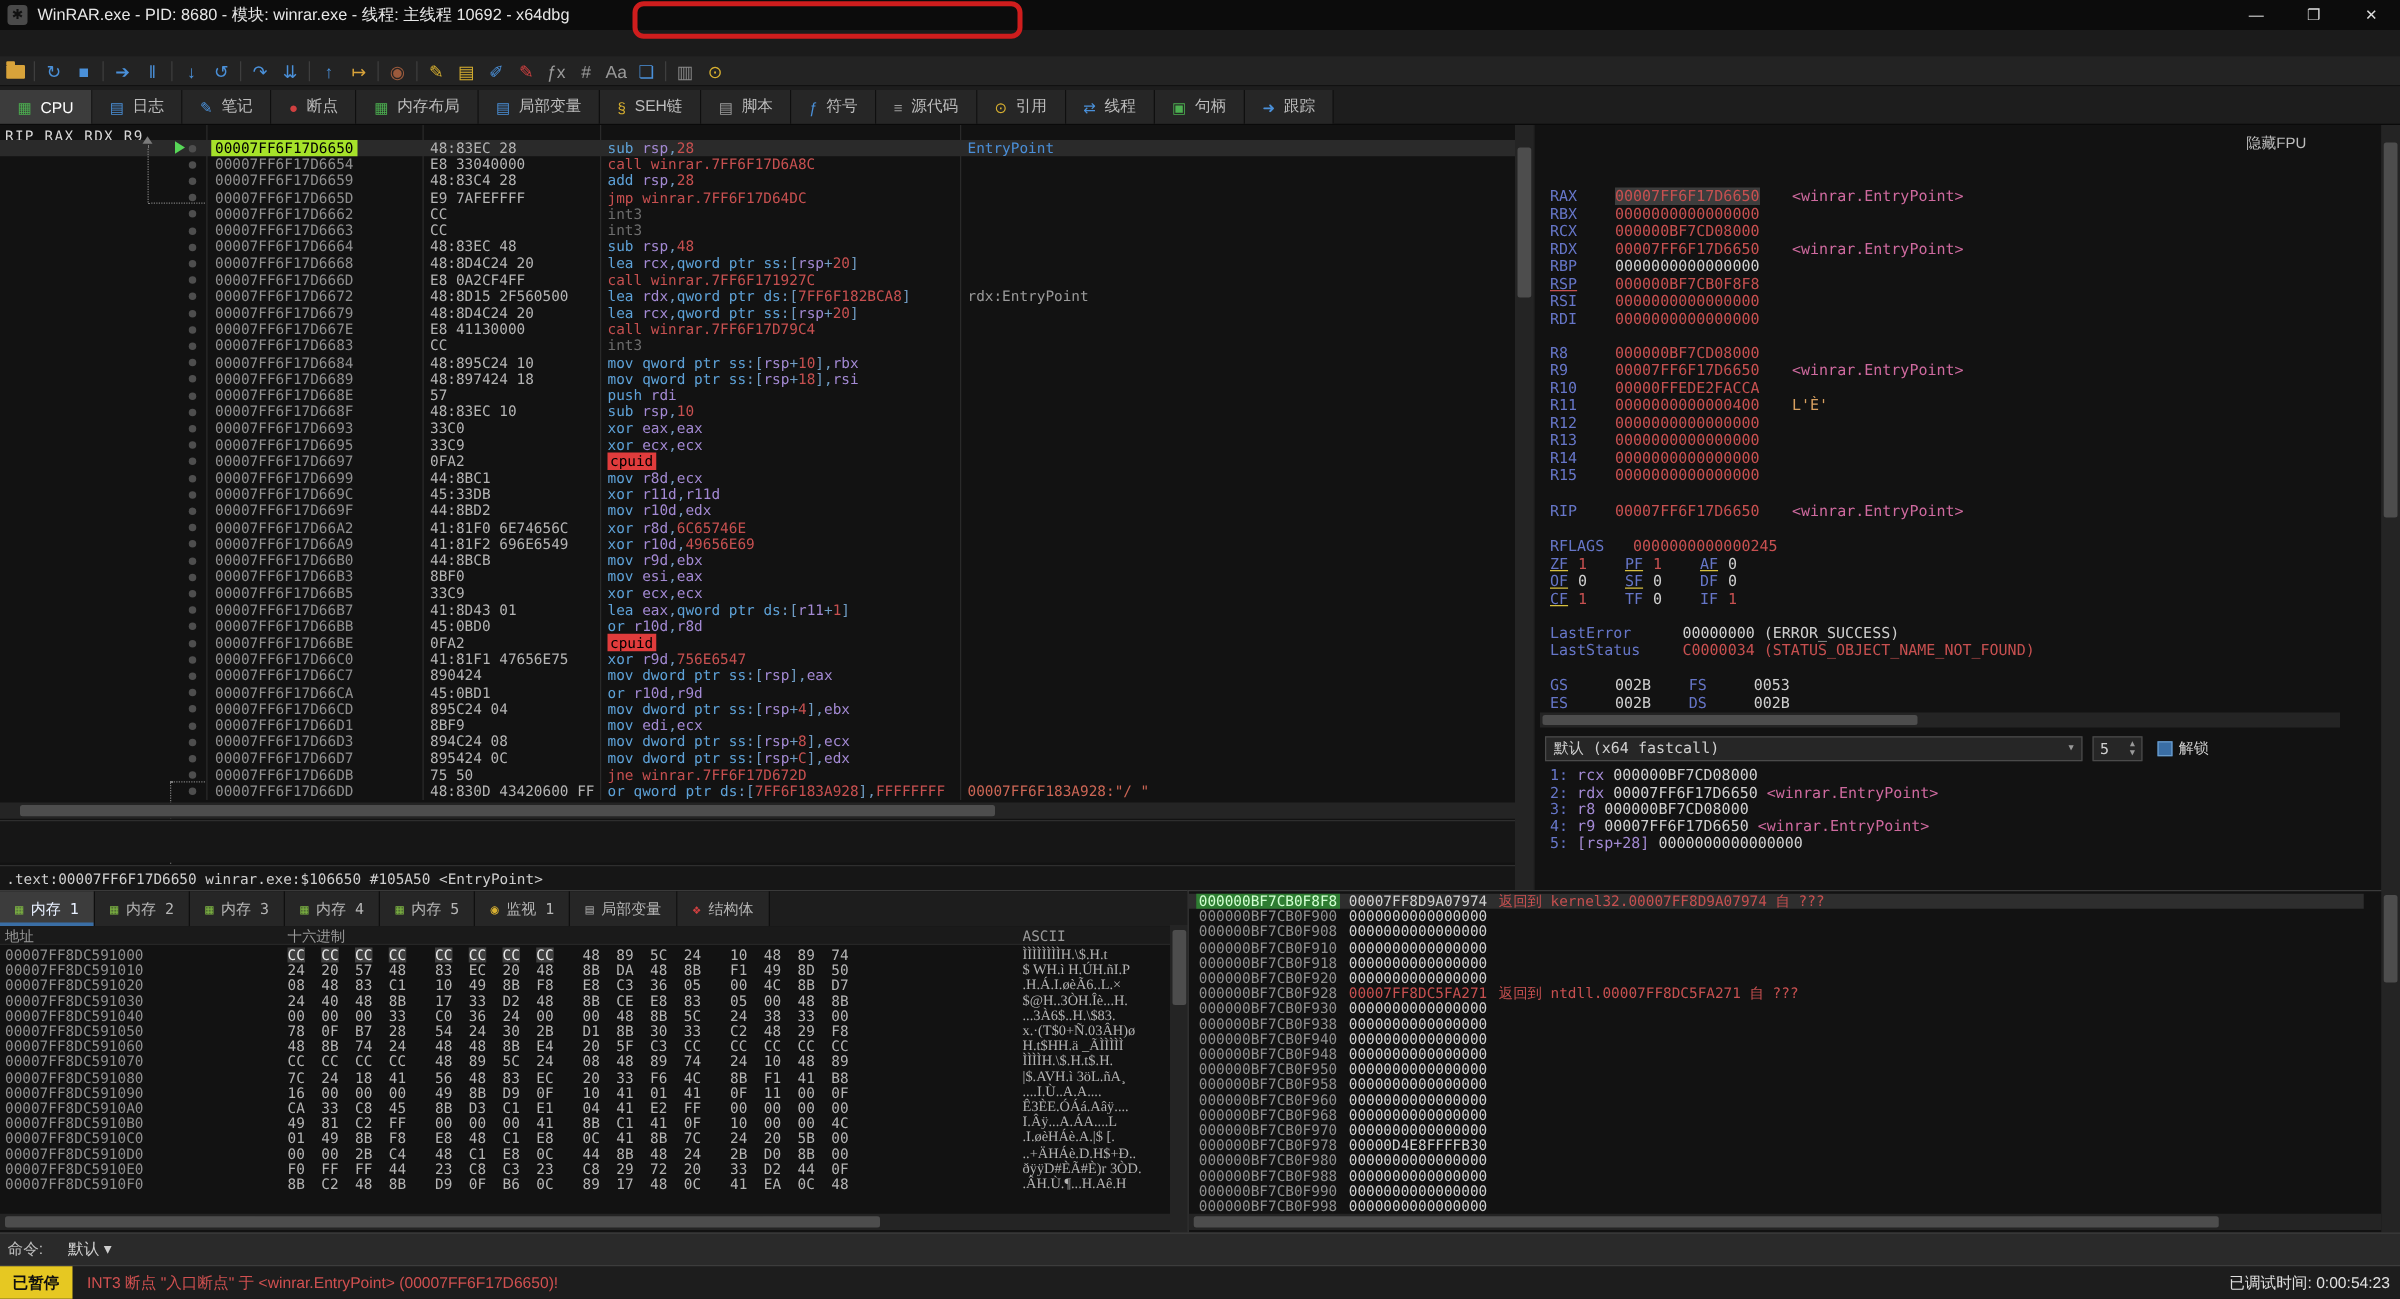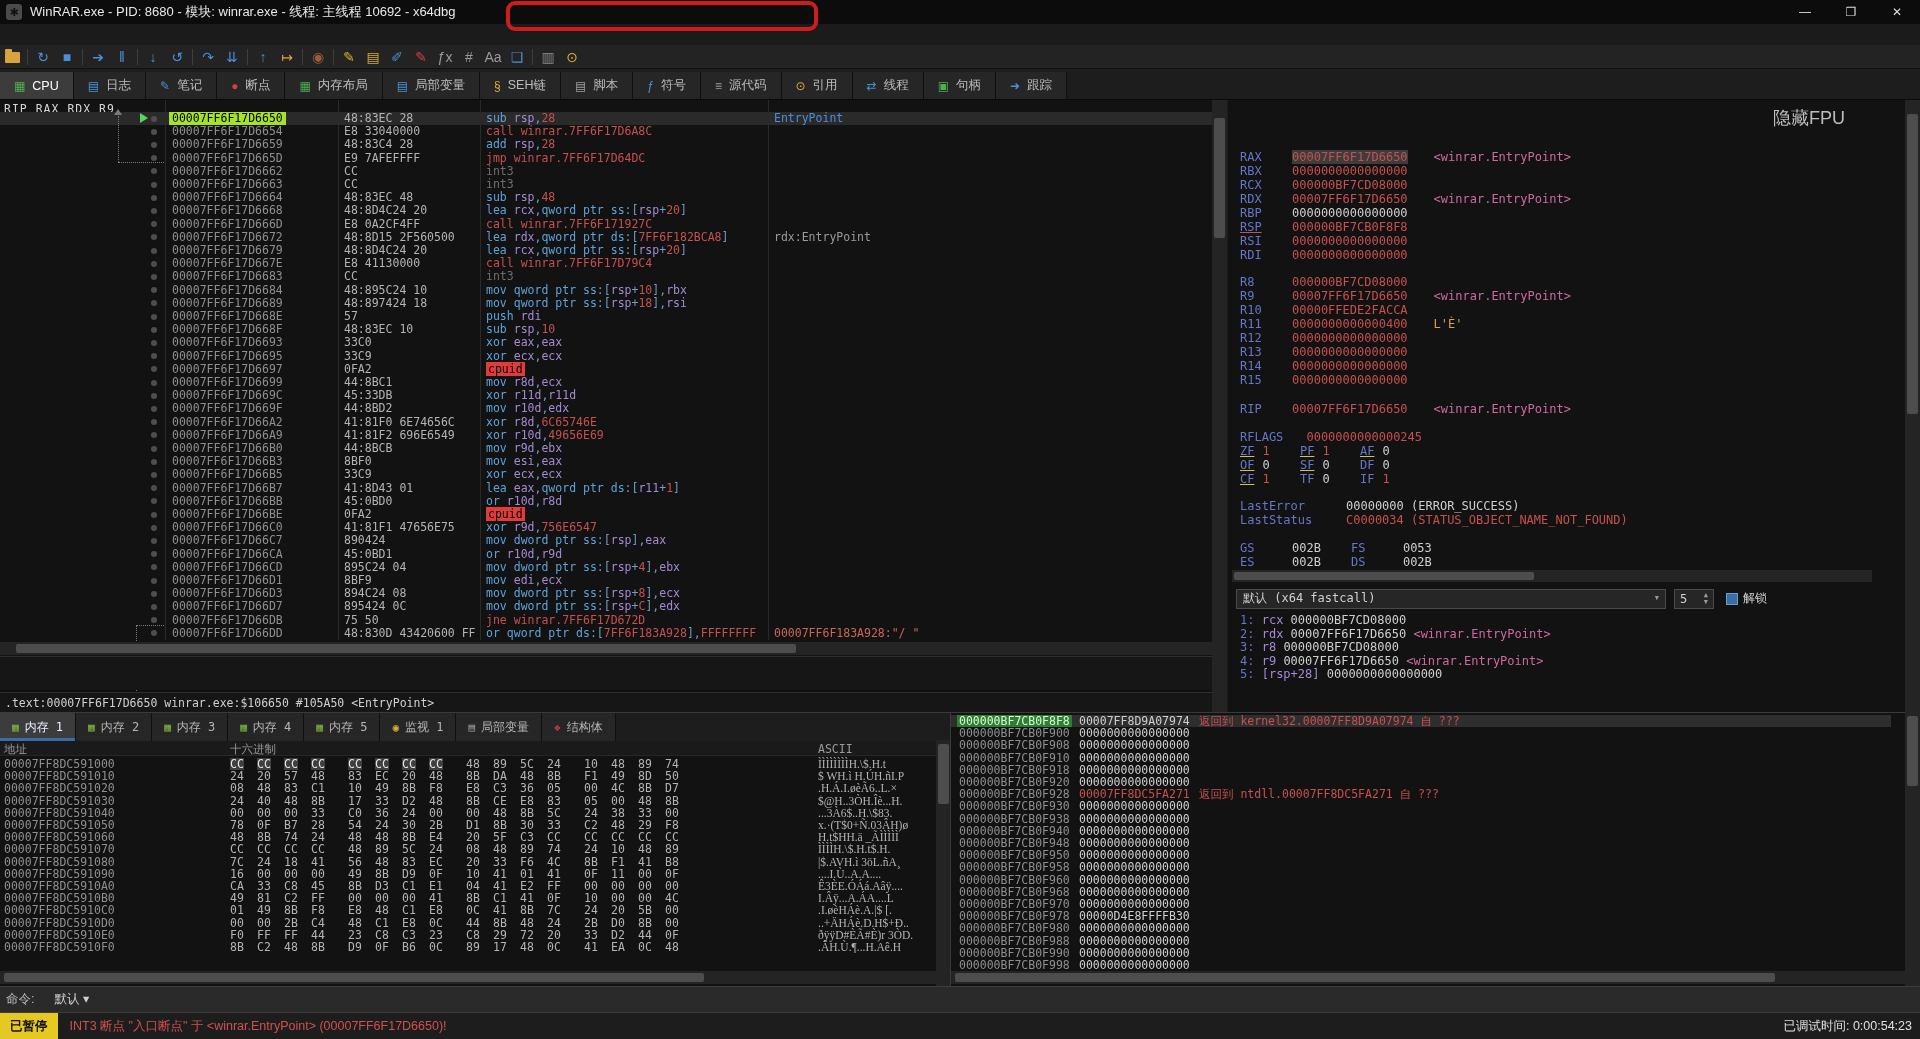--- a/index.html
+++ b/index.html
@@ -70,21 +70,21 @@
     color:#cfcfcf;padding:3px 0 0 5px;border-top:1px solid #2e2e2e;background:#161616;}
 
   
   .vscroll{position:absolute;width:15px;background:#242424;}
   .vthumb{position:absolute;left:2px;width:11px;background:#4d4d4d;border-radius:2px;}
   .hthumb{position:absolute;top:2px;height:9px;background:#4d4d4d;border-radius:2px;}
 
   
   #regs{position:absolute;left:1228px;top:100px;width:677px;height:612px;background:#121212;
     font-size:12px;overflow:hidden;}
-  #fpu-label{position:absolute;right:60px;top:6px;color:#bdbdbd;font-size:18px;
+  #fpu-label{position:absolute;right:60px;top:6px;color:#bdbdbd;font-size:12px;
     font-family:"Liberation Sans","DejaVu Sans",sans-serif;}
   .rrow{position:absolute;left:12px;height:14px;line-height:14px;white-space:pre;}
   .rname{display:inline-block;width:52px;color:#6676c8;}
   .rname.und{text-decoration:underline;text-decoration-color:#c75050;}
   .rval{color:#c75050;} .rval.white{color:#cfcfcf;} .rval.hlbg{background:#3d3d3d;}
   .rann{color:#cf6a9f;margin-left:26px;} .rann.str{color:#d8a060;}
   .frow{position:absolute;left:12px;height:14px;line-height:14px;}
   .flag{display:inline-block;width:60px;}
   .fname{color:#6676c8;} .fname.und{text-decoration:underline;text-decoration-color:#d8c040;}
   .fval1{color:#c75050;margin-left:8px;} .fval0{color:#cfcfcf;margin-left:8px;}

